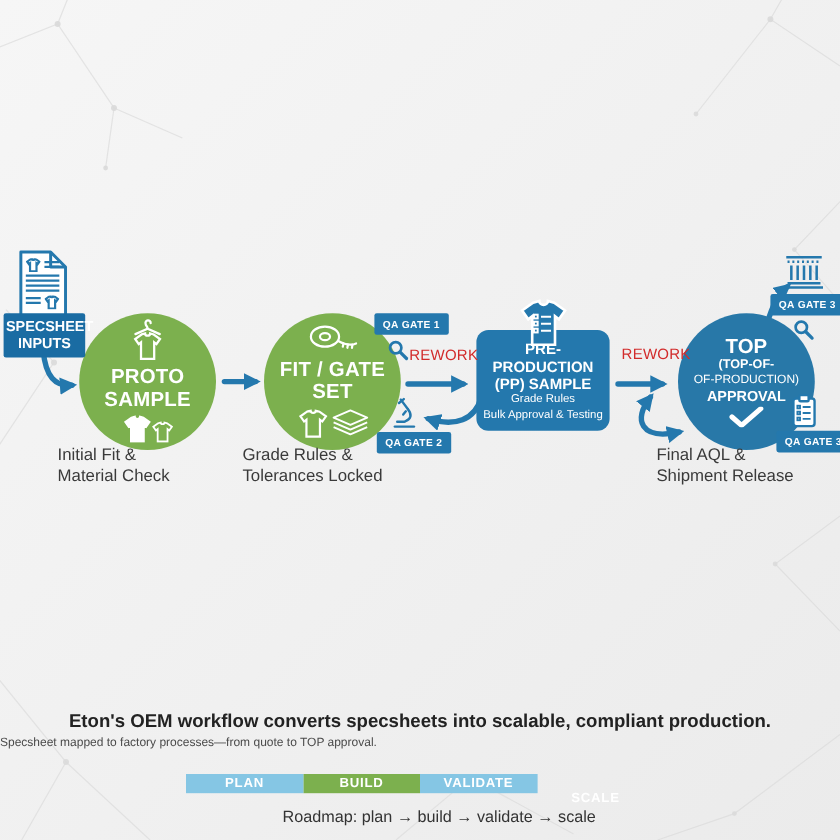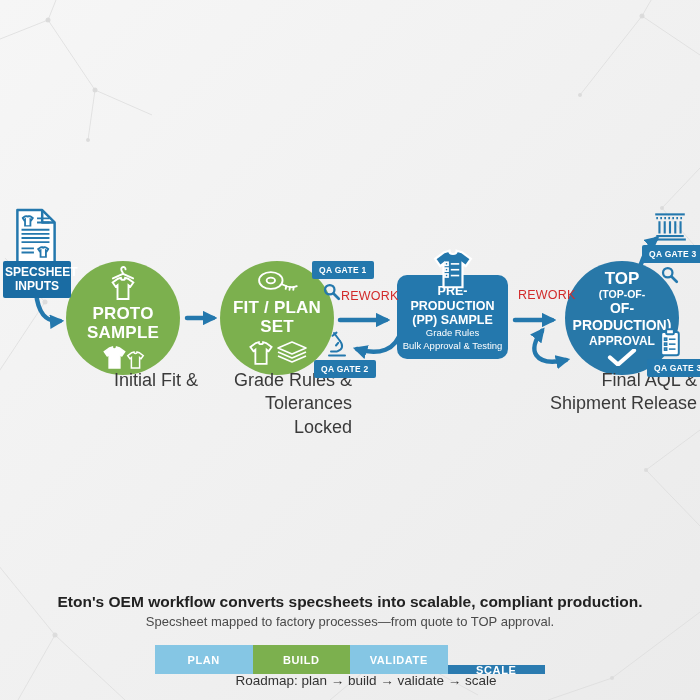--- a/index.html
+++ b/index.html
@@ -17,21 +17,21 @@
   }
   .circle{
     position:absolute;width:114px;height:114px;border-radius:50%;
     display:flex;flex-direction:column;align-items:center;justify-content:center;
     color:#fff;text-align:center;
   }
   .circle.green{background:#7cb04e;}
   .circle.blue{background:#2878a8;}
   .c-label{font-size:17px;font-weight:700;letter-spacing:.2px;line-height:1.1;margin:2px 0;}
   .caption{
-    position:absolute;width:150px;text-align:right;font-size:18px;
+    position:absolute;width:150px;text-align:left;font-size:14px;
     color:#3a3a3a;font-weight:500;line-height:1.3;
   }
   .badge{
     position:absolute;background:#2478ad;color:#fff;font-size:8.5px;font-weight:700;
     letter-spacing:.3px;padding:4px 7px;border-radius:2px;white-space:nowrap;z-index:3;
   }
   .spec-badge{
     position:absolute;left:3px;top:261px;width:64px;background:#1a6ca3;color:#fff;
     font-size:12px;font-weight:700;text-align:center;line-height:1.2;
     padding:4px 2px;border-radius:2px;z-index:3;
@@ -44,23 +44,23 @@
     position:absolute;left:397px;top:275px;width:111px;height:84px;
     background:#2478ad;border-radius:10px;color:#fff;text-align:center;
     display:flex;flex-direction:column;justify-content:flex-end;padding-bottom:7px;
     box-sizing:border-box;z-index:2;
   }
   .pp-t{font-size:12.5px;font-weight:700;line-height:1.15;}
   .pp-s{font-size:9.5px;font-weight:400;line-height:1.3;}
   .icon-abs{position:absolute;z-index:3;}
   .f-head{position:absolute;top:593px;left:0;width:100%;text-align:center;
     font-size:15.5px;font-weight:700;color:#222;}
-  .f-sub{position:absolute;top:614px;left:0;width:100%;text-align:center;
-    font-size:13px;color:#4a4a4a;}
-  .legend{position:absolute;left:155px;top:645px;width:390px;height:29px;display:flex;z-index:2;}
+  .f-sub{position:absolute;top:614px;left:0;width:100%;text-align:left;
+    font-size:10px;color:#4a4a4a;}
+  .legend{position:absolute;left:155px;top:645px;width:390px;height:16px;display:flex;z-index:2;}
   .legend .cell{flex:1;display:flex;align-items:center;justify-content:center;
     color:#fff;font-size:11px;font-weight:700;letter-spacing:.6px;}
   .roadmap{position:absolute;top:673px;left:16px;width:100%;text-align:center;
     font-size:13.5px;color:#333;}
 </style>
 </head>
 <body>
 
 <svg width="0" height="0" style="position:absolute" aria-hidden="true">
   <defs>
@@ -146,32 +146,33 @@
         <use href="#ic-shirt" x="2" y="9" width="20" height="19" fill="none" stroke="#fff" stroke-width="1.8"></use>
       </svg>
       <div class="c-label">PROTO SAMPLE</div>
       <svg width="46" height="26" viewBox="0 0 46 26">
         <use href="#ic-shirt" x="2" y="1" width="25" height="23" fill="#fff" stroke="#fff" stroke-width="1.4"></use>
         <use href="#ic-shirt" x="26" y="6" width="19" height="18" fill="none" stroke="#fff" stroke-width="1.9"></use>
       </svg>
     </div>
     <div class="caption" style="left:48px;top:369px">
       <div>Initial Fit &amp;</div>
+      <div>Material Check</div>
     </div>
 
     <div class="circle green" style="left:220px;top:261px">
       <svg width="42" height="28" viewBox="0 0 34 22">
         <g fill="none" stroke="#fff" stroke-width="1.5" stroke-linecap="round">
           <ellipse cx="12" cy="9" rx="9.5" ry="6.8"></ellipse>
           <ellipse cx="12" cy="9" rx="3.4" ry="2.3"></ellipse>
           <path d="M21 12 C 26 14.8 30 15 33 13.6"></path>
           <path d="M24.5 13.6 l-0.5 2.2 M27.5 14.3 l-0.4 2.2 M30.5 14.4 l-0.3 2.2"></path>
         </g>
       </svg>
-      <div class="c-label">FIT / PLAN SET</div>
+      <div class="c-label">FIT / GATE SET</div>
       <svg width="62" height="28" viewBox="0 0 62 28">
         <use href="#ic-shirt" x="2" y="2" width="26" height="24" fill="none" stroke="#fff" stroke-width="1.7"></use>
         <g fill="none" stroke="#fff" stroke-width="1.6" stroke-linejoin="round">
           <path d="M46 3 L60 9 L46 15 L32 9 Z"></path>
           <path d="M32 13 L46 19 L60 13"></path>
           <path d="M32 17 L46 23 L60 17"></path>
         </g>
       </svg>
     </div>
     <div class="caption" style="left:202px;top:369px">
@@ -215,21 +216,21 @@
         <rect x="8.6" y="14.2" width="1.7" height="1.7"></rect>
           <path d="M11.8 15.1 H 16.4"></path>
       </g>
     </svg>
 
     <div class="rework" style="left:518px;top:288px">REWORK</div>
 
     <div class="circle blue" style="left:565px;top:261px">
       <div style="font-size:17px;font-weight:800;line-height:1.05">TOP</div>
       <div style="font-size:10.5px;font-weight:700;line-height:1.2">(TOP-OF-</div>
-      <div style="font-size:14px;font-weight:700;line-height:1.2">OF-PRODUCTION)</div>
+      <div style="font-size:10px;font-weight:400;line-height:1.2">OF-PRODUCTION)</div>
       <div style="font-size:12px;font-weight:700;line-height:1.3">APPROVAL</div>
       <svg width="32" height="17" viewBox="0 0 32 17">
         <path d="M4 8.5 L12 15.5 L28 1.5" fill="none" stroke="#fff" stroke-width="4.2" stroke-linecap="round" stroke-linejoin="round"></path>
       </svg>
     </div>
     <div class="caption" style="left:547px;top:369px">
       <div>Final AQL &amp;</div>
       <div>Shipment Release</div>
     </div>
 

